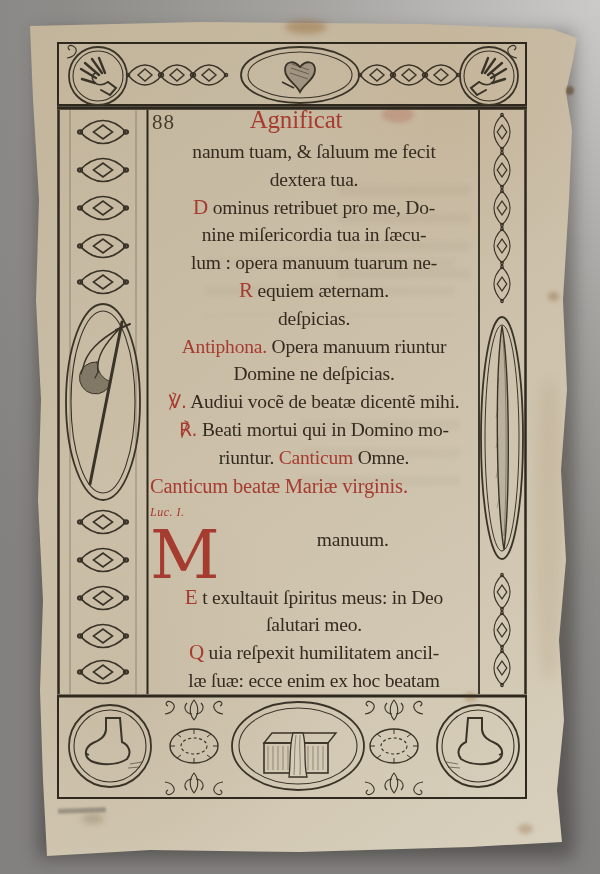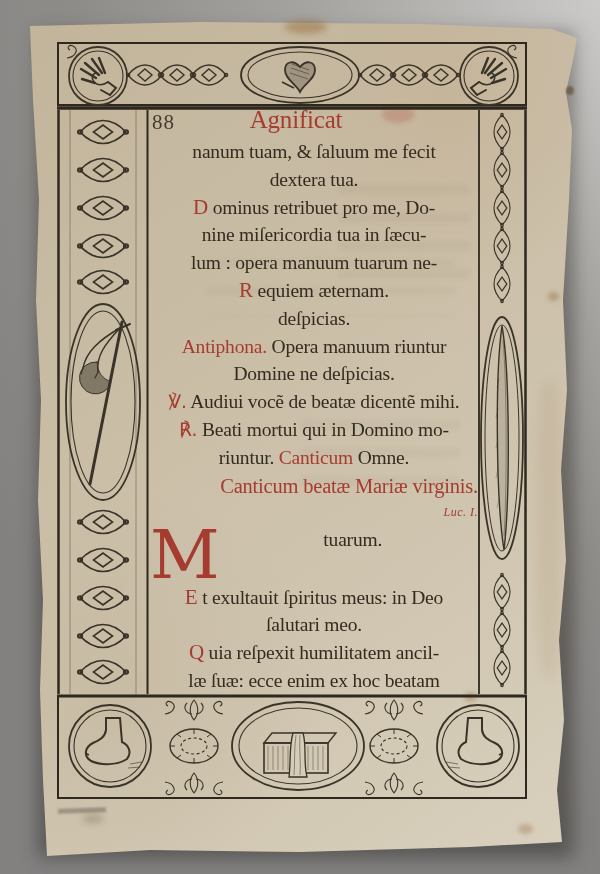--- a/index.html
+++ b/index.html
@@ -20,21 +20,21 @@
   .band{position:absolute;display:block;}
   .text-column{position:absolute;left:150px;top:106px;width:328px;height:590px;
     color:var(--ink,#342b1f);font-size:19.5px;letter-spacing:-0.2px;}
   .hdr{position:relative;height:32px;}
   .pgnum{position:absolute;left:2px;top:4px;font-size:21px;color:#443c2e;letter-spacing:1px;}
   .title{position:absolute;left:146px;top:0;transform:translateX(-50%);font-size:25px;color:var(--rubric,#a63b2f);}
   .ln{line-height:27.8px;white-space:nowrap;text-align:center;}
   .rub{color:var(--rubric,#a63b2f);}
   .ini{font-size:1.08em;}
   .vr{font-family:"DejaVu Sans","DejaVu Serif",sans-serif;font-size:.95em;}
-  .center{text-align:right;white-space:nowrap;}
+  .center{text-align:left;white-space:nowrap;}
   .canticle{font-size:20.5px;line-height:28px;color:var(--rubric,#a63b2f);}
   .luc{font-style:italic;font-size:12px;line-height:24px;color:var(--rubric,#a63b2f);letter-spacing:.5px;}
   .mag{position:relative;overflow:hidden;min-height:58px;margin-top:2px;}
   .drop{float:left;font-size:68px;line-height:52px;margin:3px 8px 0 0;color:var(--rubric,#a63b2f);font-family:"DejaVu Serif",serif;}
   .pencil{position:absolute;left:58px;top:808px;width:48px;height:5px;background:rgba(80,75,68,.4);filter:blur(1px);transform:rotate(-2deg);}
 </style>
 </head>
 <body>
 
 <div class="photo">
@@ -259,21 +259,21 @@
     <div class="ln"><span>Domine ne deſpicias.</span></div>
     <div class="ln"><span class="rub vr">℣.</span><span> Audiui vocẽ de beatæ dicentẽ mihi.</span></div>
     <div class="ln"><span class="rub vr">℟.</span><span> Beati mortui qui in Domino mo-</span></div>
     <div class="ln"><span>riuntur. </span><span class="rub">Canticum</span><span> Omne.</span></div>
 
     <div class="ln center canticle">Canticum beatæ Mariæ virginis.</div>
     <div class="ln center luc">Luc. I.</div>
 
     <div class="mag">
       <span class="drop">M</span>
-      <div class="ln"><span>tuarum.</span></div>
+      <div class="ln"><span>manuum.</span></div>
     </div>
 
     <div class="ln"><span class="rub ini">E</span><span> t exultauit ſpiritus meus: in Deo</span></div>
     <div class="ln"><span>ſalutari meo.</span></div>
     <div class="ln"><span class="rub ini">Q</span><span> uia reſpexit humilitatem ancil-</span></div>
     <div class="ln"><span>læ ſuæ: ecce enim ex hoc beatam</span></div>
   </div>
 
 </div>
 

